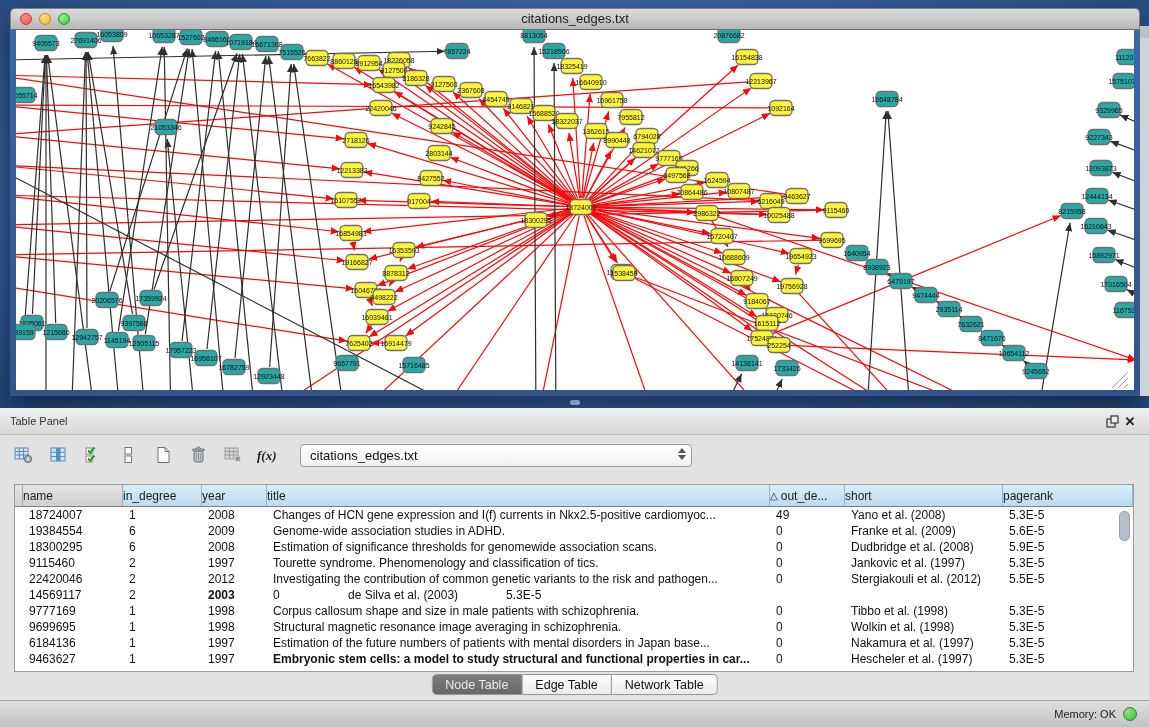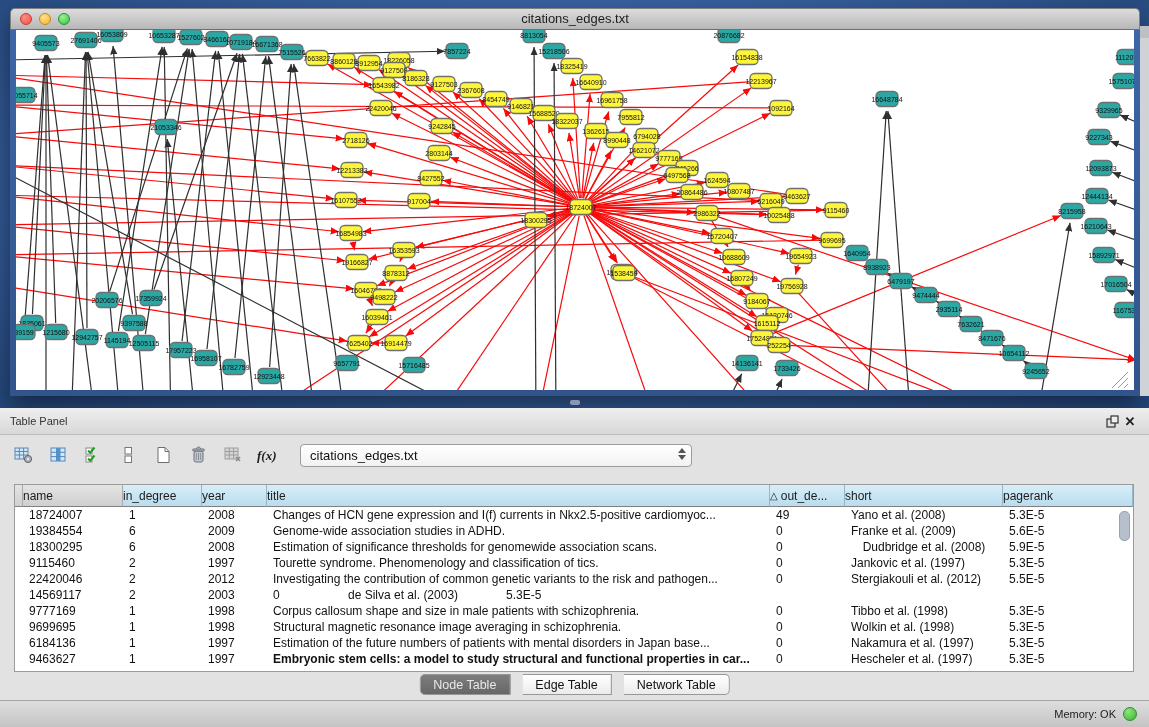--- a/index.html
+++ b/index.html
@@ -77,21 +77,21 @@
     display:flex; align-items:center; justify-content:flex-start; overflow:hidden; white-space:nowrap;
   }
   .th.gray { background:linear-gradient(#e4e4e4,#cfcfcf); border-right-color:#aaa; }
   .sort-tri { font-size:10px; margin-right:3px; color:#222; }
   .trow { display:flex; height:16px; line-height:16px; }
   .td { box-sizing:border-box; padding:0 6px; font-size:12px; color:#111;
     white-space:nowrap; overflow:hidden; }
   .scroll-thumb { position:absolute; right:3px; top:26px; width:9px; height:28px;
     border-radius:5px; background:#b6bfcb; border:1px solid #99a3b1; }
 
-  .tabs { position:absolute; left:50%; transform:translateX(-50%); top:266px; display:flex;gap:12px; }
+  .tabs { position:absolute; left:50%; transform:translateX(-50%); top:266px; display:flex; }
   .tab {
     height:21px; line-height:21px; padding:0 13px; font-size:12.5px; color:#111;
     background:linear-gradient(#ffffff,#ebebeb); border:1px solid #979797; border-left:none;
     box-sizing:border-box; white-space:nowrap;
   }
   .tab:first-child { border-left:1px solid #979797; border-radius:5px 0 0 5px; }
   .tab:last-child  { border-radius:0 5px 5px 0; }
   .tab.selected { background:linear-gradient(#7d7d7d,#676767); color:#e9e9e9; }
 
   
@@ -922,21 +922,21 @@
           <div class="td" style="width: 158px;">Franke et al. (2009)</div>
           <div class="td" style="width: 130px;">5.6E-5</div>
         </div>
         <div class="trow">
           <div class="td" style="width: 8px; padding: 0px;"></div>
           <div class="td" style="width: 100px;">18300295</div>
           <div class="td" style="width: 79px;">6</div>
           <div class="td" style="width: 65px;">2008</div>
           <div class="td" style="width: 503px;">Estimation of significance thresholds for genomewide association scans.</div>
           <div class="td" style="width: 75px;">0</div>
-          <div class="td" style="width: 158px; text-align: center;">Dudbridge et al. (2008)</div>
+          <div class="td" style="width: 158px;">Dudbridge et al. (2008)</div>
           <div class="td" style="width: 130px;">5.9E-5</div>
         </div>
         <div class="trow">
           <div class="td" style="width: 8px; padding: 0px;"></div>
           <div class="td" style="width: 100px;">9115460</div>
           <div class="td" style="width: 79px;">2</div>
           <div class="td" style="width: 65px;">1997</div>
           <div class="td" style="width: 503px;">Tourette syndrome. Phenomenology and classification of tics.</div>
           <div class="td" style="width: 75px;">0</div>
           <div class="td" style="width: 158px;">Jankovic et al. (1997)</div>
@@ -949,21 +949,21 @@
           <div class="td" style="width: 65px;">2012</div>
           <div class="td" style="width: 503px;">Investigating the contribution of common genetic variants to the risk and pathogen...</div>
           <div class="td" style="width: 75px;">0</div>
           <div class="td" style="width: 158px;">Stergiakouli et al. (2012)</div>
           <div class="td" style="width: 130px;">5.5E-5</div>
         </div>
         <div class="trow">
           <div class="td" style="width: 8px; padding: 0px;"></div>
           <div class="td" style="width: 100px;">14569117</div>
           <div class="td" style="width: 79px;">2</div>
-          <div class="td" style="width: 65px;">2003</div>
+          <div class="td" style="width: 65px; font-weight: bold;">2003</div>
           <div class="td" style="width: 75px;">0</div>
           <div class="td" style="width: 158px;">de Silva et al. (2003)</div>
           <div class="td" style="width: 130px;">5.3E-5</div>
         </div>
         <div class="trow">
           <div class="td" style="width: 8px; padding: 0px;"></div>
           <div class="td" style="width: 100px;">9777169</div>
           <div class="td" style="width: 79px;">1</div>
           <div class="td" style="width: 65px;">1998</div>
           <div class="td" style="width: 503px;">Corpus callosum shape and size in male patients with schizophrenia.</div>

